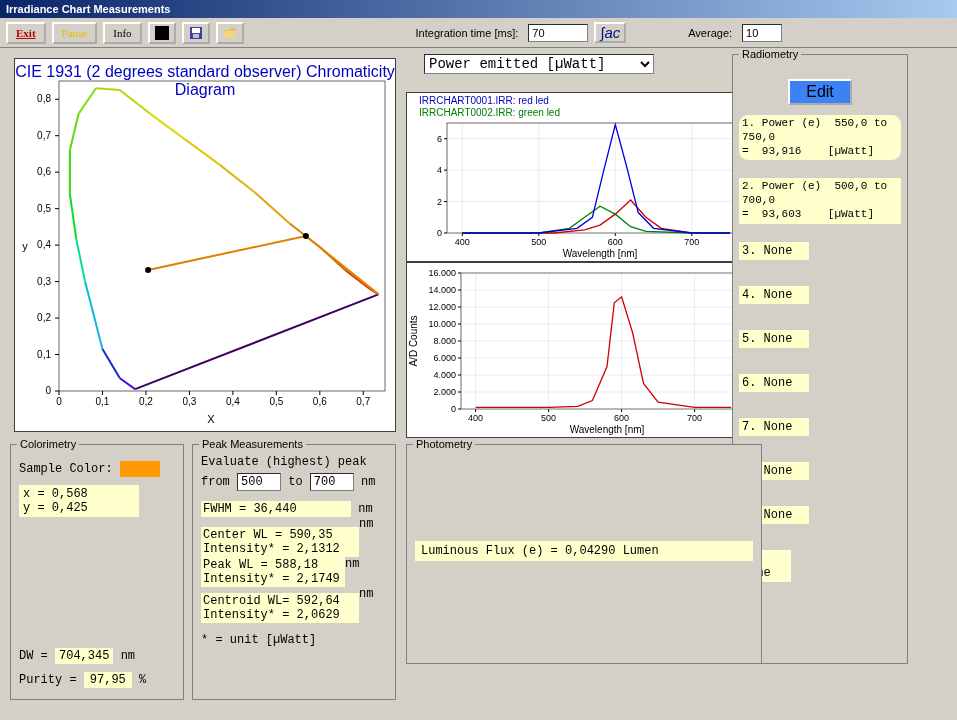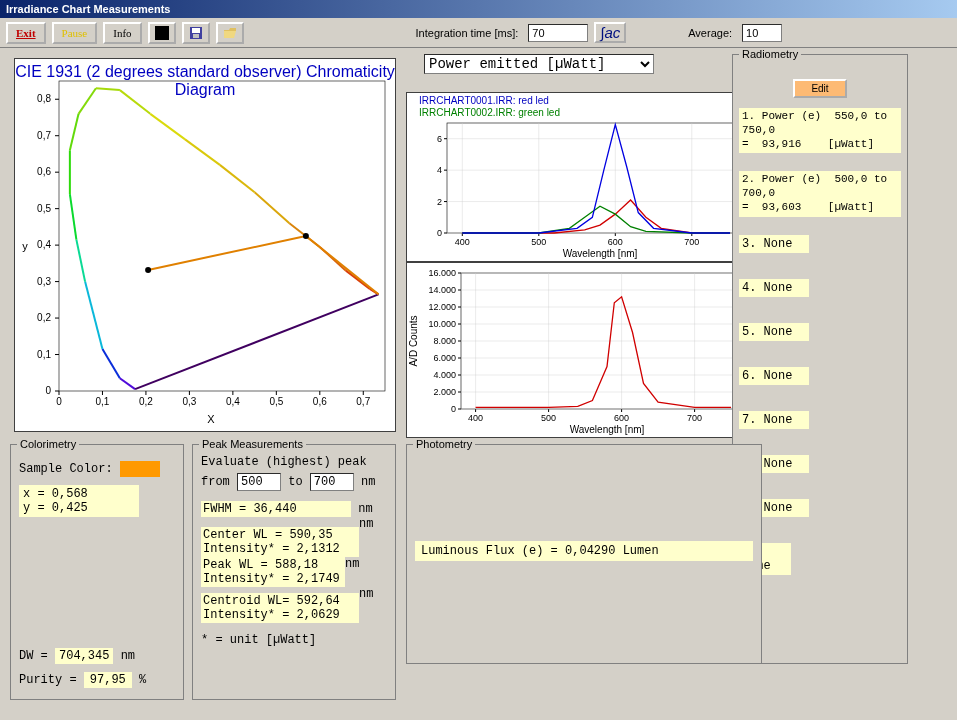--- a/index.html
+++ b/index.html
@@ -14,21 +14,21 @@
 .toolbar input.txt { height: 18px; border: 1px inset #808080; background: #fff; padding: 0 3px; font-family: inherit; font-size: 11px; width: 60px;}
 .sac { font-family: Liberation Sans, sans-serif; font-style: italic; color: #001080; font-size: 15px; border: 2px outset #fff; padding: 0 4px; cursor:pointer; }
 .mainarea { position: relative; height: 672px; }
 .panel { position: absolute; background: #d4d0c8; border: 1px solid #808080; }
 .legend { position: absolute; top: -7px; left: 6px; background: #d4d0c8; padding: 0 3px; font-size: 11px; }
 .chartbox { background: #fff; border: 1px solid #404040; position: relative; }
 .mono { font-family: "Courier New", monospace; font-size: 12px; }
 .cream { background: #ffffcc; }
 .inset-input { border: 1px inset #808080; background: #fff; padding: 1px 3px; height: 18px; font-family: "Courier New", monospace; font-size: 12px; }
 select.combo { font-family: "Courier New", monospace; font-size: 14px; height: 20px; background:#fff; border:1px inset #808080;}
-.small-btn { border: 2px outset #fff; background:#fdba74; padding: 2px 16px; font-size:10px; cursor:pointer;}
+.small-btn { border: 2px outset #fff; background:#3b82f6; padding: 2px 16px; font-size:16px; cursor:pointer;}
 .swatch-orange { background: #ff9900; display:inline-block; width:40px; height:16px; vertical-align:middle;}
 
 </style>
 </head>
 <body>
 
 <div class="titlebar">Irradiance Chart Measurements</div>
 
 <div class="toolbar">
   <button class="btn exit">Exit</button>
@@ -225,21 +225,21 @@
           <text x="10" y="78" font-size="10" text-anchor="middle" transform="rotate(-90 10 78)">A/D Counts</text>
           <path d="M68.6 144.3 L141.6 144.3 L170.8 143.45 L185.4 137.5 L200 103.5 L207.3 39.75 L214.60000000000002 33.80000000000001 L225.55 69.5 L236.5 120.5 L251.10000000000002 139.2 L287.6 144.3 L324.1 144.3 " fill="none" stroke="#d00000" stroke-width="1.3"></path>
         </g>
       </svg>
 </div>
 
 <div class="panel" style="left:732px;top:6px;width:176px;height:610px;padding:6px 6px">
   <span class="legend">Radiometry</span>
   <div style="text-align:center;margin:18px 0 10px"><button class="small-btn">Edit</button></div>
   <div id="radio-rows" class="mono" style="font-size:11px">
-        <div class="cream" style="padding: 2px 3px; margin-bottom: 18px; line-height: 1.25;">1. Power (e)&nbsp;&nbsp;550,0 to 750,0<br>=&nbsp;&nbsp;93,916&nbsp;&nbsp;&nbsp;&nbsp;[µWatt]</div>
+        <div class="cream" style="padding: 2px 3px; margin-bottom: 18px; line-height: 1.25; border-radius: 9px;">1. Power (e)&nbsp;&nbsp;550,0 to 750,0<br>=&nbsp;&nbsp;93,916&nbsp;&nbsp;&nbsp;&nbsp;[µWatt]</div>
         <div class="cream" style="padding: 2px 3px; margin-bottom: 18px; line-height: 1.25;">2. Power (e)&nbsp;&nbsp;500,0 to 700,0<br>=&nbsp;&nbsp;93,603&nbsp;&nbsp;&nbsp;&nbsp;[µWatt]</div>
         <div class="cream mono" style="padding: 2px 3px; margin-bottom: 26px; width: 70px;">3. None</div>
         <div class="cream mono" style="padding: 2px 3px; margin-bottom: 26px; width: 70px;">4. None</div>
         <div class="cream mono" style="padding: 2px 3px; margin-bottom: 26px; width: 70px;">5. None</div>
         <div class="cream mono" style="padding: 2px 3px; margin-bottom: 26px; width: 70px;">6. None</div>
         <div class="cream mono" style="padding: 2px 3px; margin-bottom: 26px; width: 70px;">7. None</div>
         <div class="cream mono" style="padding: 2px 3px; margin-bottom: 26px; width: 70px;">8. None</div>
         <div class="cream mono" style="padding: 2px 3px; margin-bottom: 26px; width: 70px;">9. None</div>
         <div class="cream mono" style="padding: 2px 3px; margin-bottom: 26px; width: 52px;">10 None</div>
       </div>

